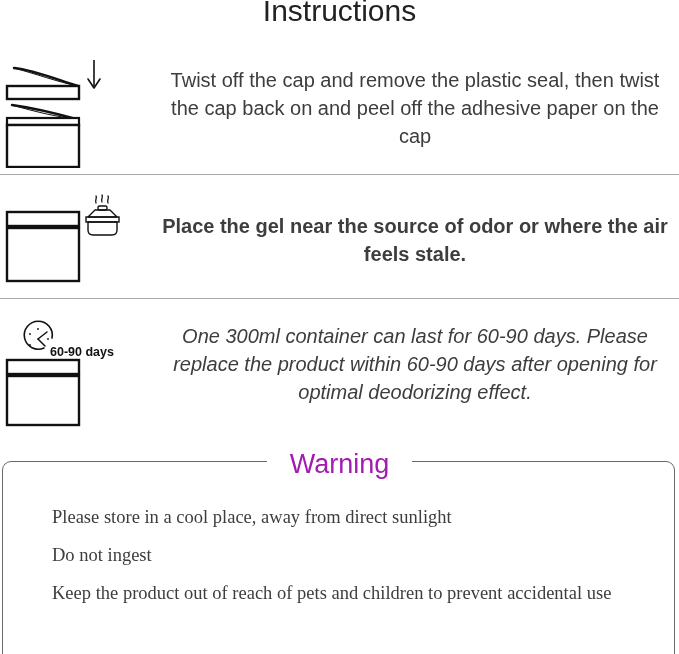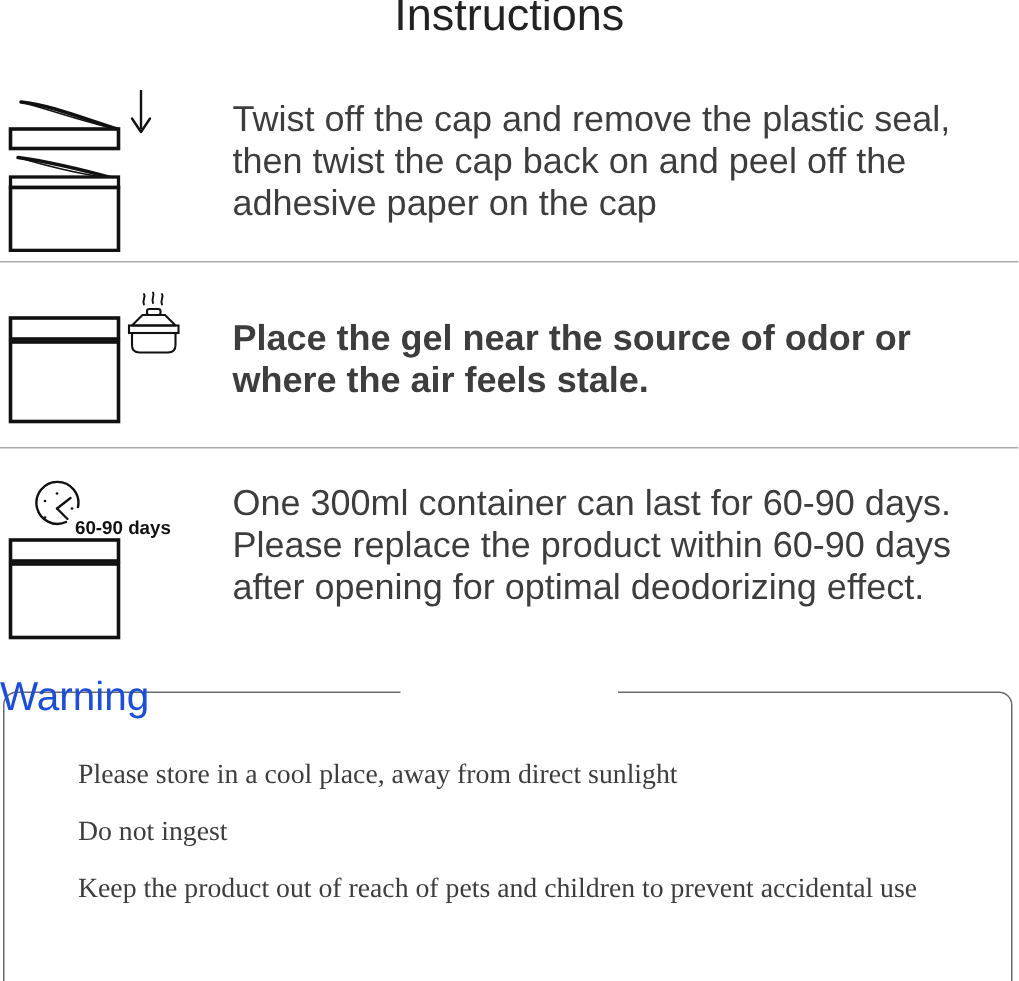--- a/index.html
+++ b/index.html
@@ -45,23 +45,24 @@
     position: absolute;
     left: 0;
     top: 0;
     width: 150px;
     height: 100%;
   }
   .step-text {
     position: absolute;
     left: 155px;
     width: 520px;
-    font-size: 24px;
+    font-size: 20px;
     line-height: 28px;
     color: #3d3d3d;
+    text-align: center;
   }
 
   .divider {
     position: absolute;
     left: 0;
     width: 679px;
     height: 1px;
     background: #aaaaaa;
   }
 
@@ -82,23 +83,24 @@
     top: 449px;
     width: 145px;
     height: 26px;
     background: #ffffff;
   }
   .warning-title {
     position: absolute;
     left: 0;
     top: 447px;
     width: 679px;
+    text-align: center;
     font-size: 27px;
     font-weight: 400;
-    color: #1d4ed8;
+    color: #a21caf;
     line-height: 34px;
   }
   .warning-list {
     position: absolute;
     left: 52px;
     top: 504px;
     width: 590px;
   }
   .warning-item {
     font-size: 18.5px;
@@ -184,21 +186,21 @@
         <circle cx="48" cy="27" r="0.9" fill="#111111"></circle>
         <circle cx="30" cy="22" r="0.9" fill="#111111"></circle>
         <circle cx="30" cy="33" r="0.9" fill="#111111"></circle>
 
         <rect x="7" y="48" width="72" height="14" fill="#ffffff" stroke="#111111" stroke-width="2.4"></rect>
         <rect x="7" y="64" width="72" height="49" fill="#ffffff" stroke="#111111" stroke-width="2.4"></rect>
       </svg>
       <div style="position:absolute; left:50px; top:33px; font-size:12.5px; font-weight:700; color:#111111; white-space:nowrap;">60-90 days</div>
     </div>
 
-    <div class="step-text" style="top:10px;">One 300ml container can last for 60-90 days. Please replace the product within 60-90 days after opening for optimal deodorizing effect.</div>
+    <div class="step-text" style="top:10px;font-style:italic;">One 300ml container can last for 60-90 days. Please replace the product within 60-90 days after opening for optimal deodorizing effect.</div>
   </div>
 
   <div class="warning-box"></div>
   <div class="warning-title-mask"></div>
   <div class="warning-title">Warning</div>
 
   <div class="warning-list">
     <div class="warning-item">Please store in a cool place, away from direct sunlight</div>
     <div class="warning-item">Do not ingest</div>
     <div class="warning-item">Keep the product out of reach of pets and children to prevent accidental use</div>

